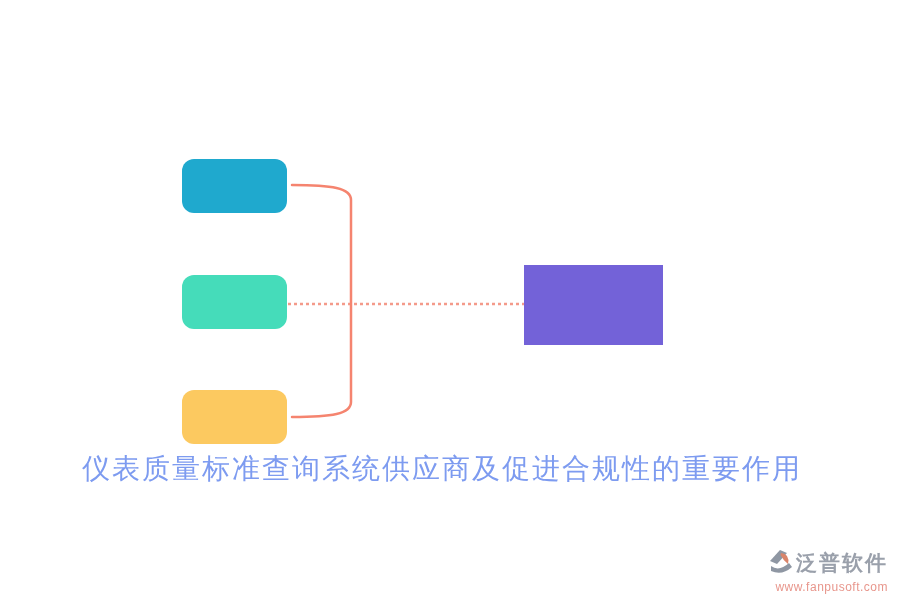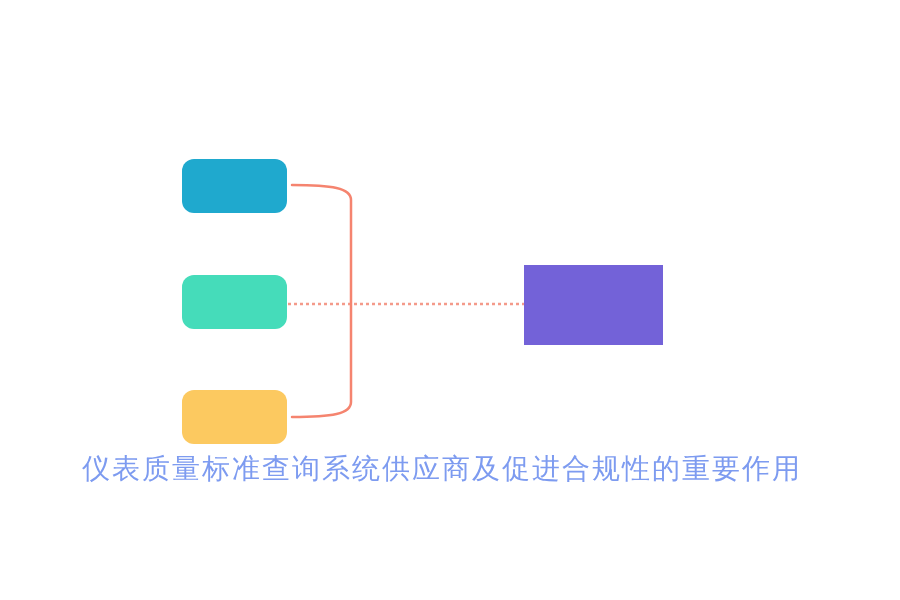--- a/index.html
+++ b/index.html
@@ -95,14 +95,25 @@
     <path d="M292,185 C332,185 351,188 351,200 L351,402 C351,414 332,417 292,417" fill="none" stroke="#f5846f" stroke-width="2.5" stroke-linecap="round"></path>
   </svg>
 
   <div class="node rounded node-top"></div>
   <div class="node rounded node-middle"></div>
   <div class="node rounded node-bottom"></div>
   <div class="node-right"></div>
 
   <div class="caption">仪表质量标准查询系统供应商及促进合规性的重要作用</div>
 
+  <div class="logo">
+    <div class="logo-row">
+      <svg class="logo-icon" viewBox="0 0 26 30" xmlns="http://www.w3.org/2000/svg">
+        <path d="M2,12 L12,1 L19,4 L9,15 Z" fill="#8f97a3"></path>
+        <path d="M13,4 Q22,5 20,15 Q15,11 12.5,6 Z" fill="#d9846a"></path>
+        <path d="M3,17 Q11,23 21,14 L24,18 Q14,27 3,22 Z" fill="#8f97a3"></path>
+      </svg>
+      <span class="brand-name">泛普软件</span>
+    </div>
+    <div class="brand-url">www.fanpusoft.com</div>
+  </div>
 
 </div>
 
 </body></html>

